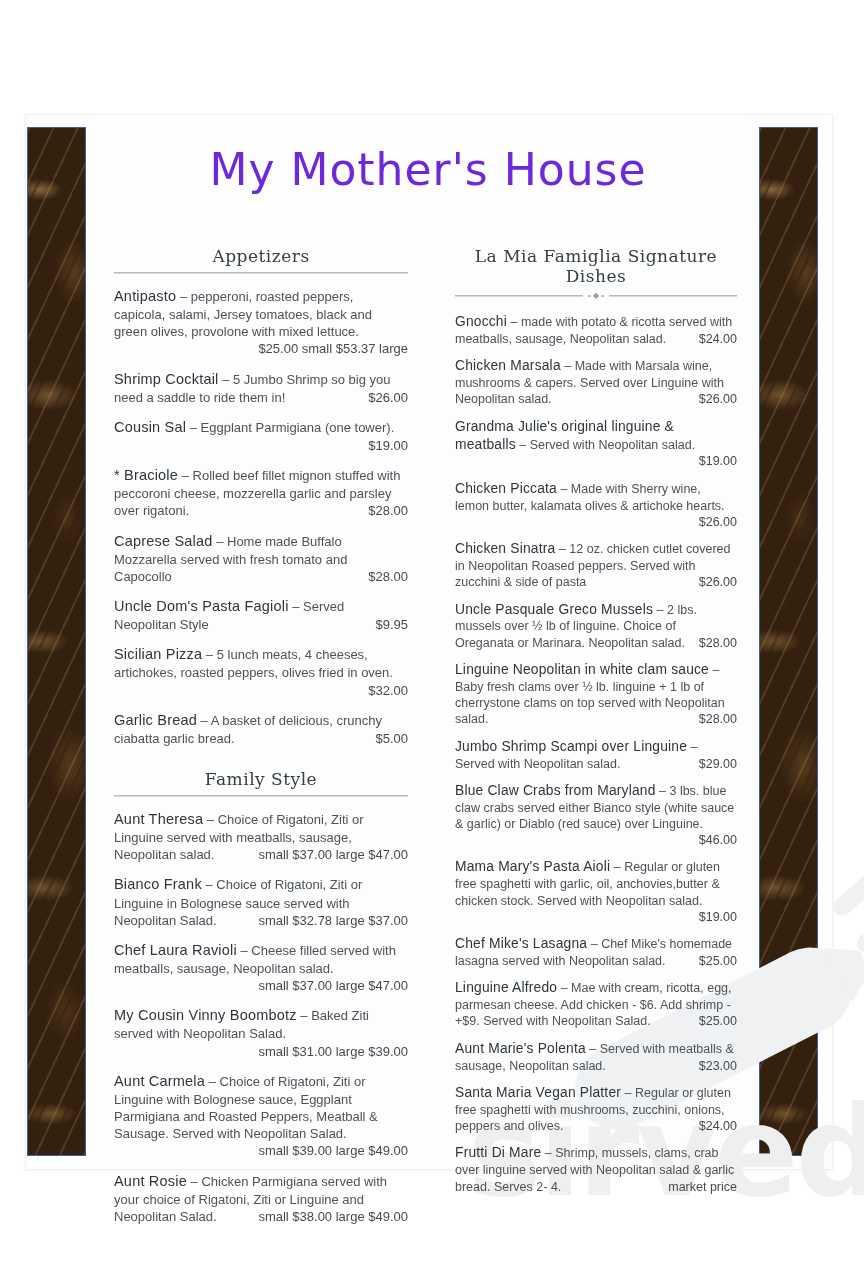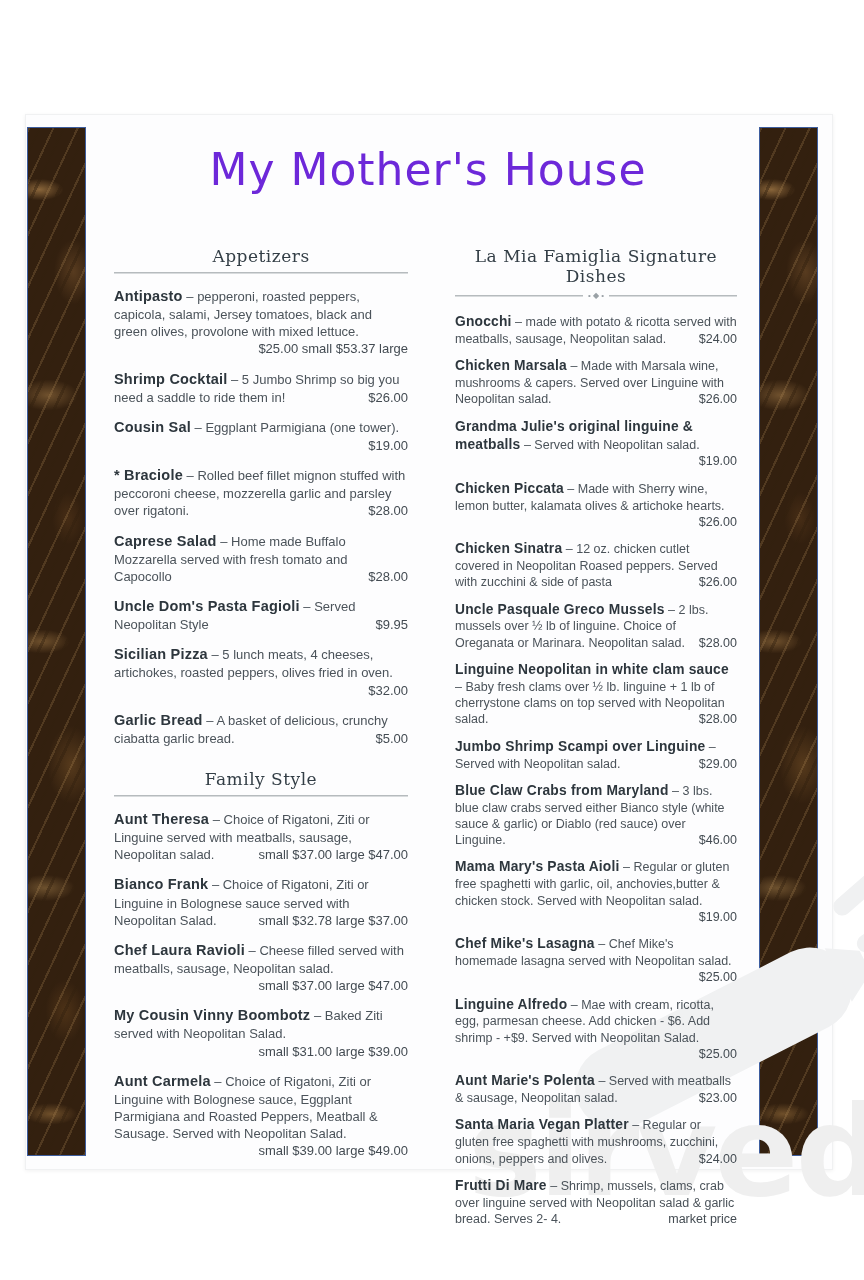--- a/index.html
+++ b/index.html
@@ -75,21 +75,21 @@
   .ornament:empty{padding:0;}
 
   .menu-item{margin-bottom:12px;}
   .col-right .menu-item{margin-bottom:10px;}
   .item-text{
     margin:0;display:flow-root;
     font-size:13px;line-height:1.32;color:#4b535a;
   }
   .col-right .item-text{font-size:12.5px;line-height:1.3;}
   .item-name{
-    font-weight:bold;font-size:14.5px;color:#2d363d;letter-spacing:.2px;
+    font-weight:normal;font-size:14.5px;color:#2d363d;letter-spacing:.2px;
   }
   .col-right .item-name{font-size:13.8px;}
   .item-sep{color:#4b535a;}
   .item-price{
     float:right;margin-left:10px;color:#434b52;
   }
 </style>
 </head>
 <body>
 
@@ -179,20 +179,23 @@
   </div>
 
   <div class="menu-item">
     <p class="item-text"><span class="item-name">My Cousin Vinny Boombotz</span><span class="item-sep"> – </span><span class="item-desc">Baked Ziti served with Neopolitan Salad.</span><span class="item-price">small $31.00 large $39.00</span></p>
   </div>
 
   <div class="menu-item">
     <p class="item-text"><span class="item-name">Aunt Carmela</span><span class="item-sep"> – </span><span class="item-desc">Choice of Rigatoni, Ziti or Linguine with Bolognese sauce, Eggplant Parmigiana and Roasted Peppers, Meatball &amp; Sausage.  Served with Neopolitan Salad.</span><span class="item-price">small $39.00 large $49.00</span></p>
   </div>
 
+  <div class="menu-item">
+    <p class="item-text"><span class="item-name">Aunt Rosie</span><span class="item-sep"> – </span><span class="item-desc">Chicken Parmigiana served with your choice of Rigatoni, Ziti or Linguine and Neopolitan Salad.</span><span class="item-price">small $38.00 large $49.00</span></p>
+  </div>
 </div>
   </div>
 </div>
 <div class="col col-right">
   <div class="section">
     <h2 class="section-header">La Mia Famiglia Signature Dishes</h2>
     <div class="rule">
       <span class="rule-line"></span>
       <span class="ornament">• ◆ •</span>
       <span class="rule-line"></span>

